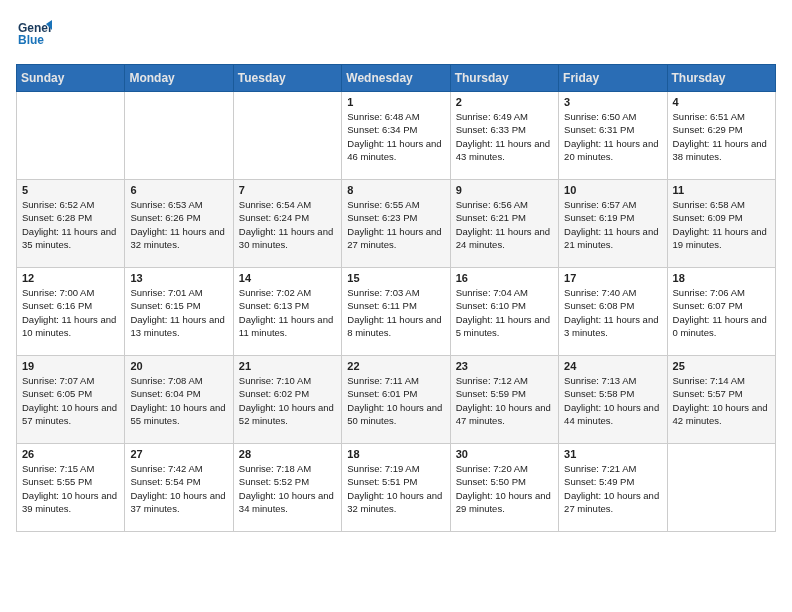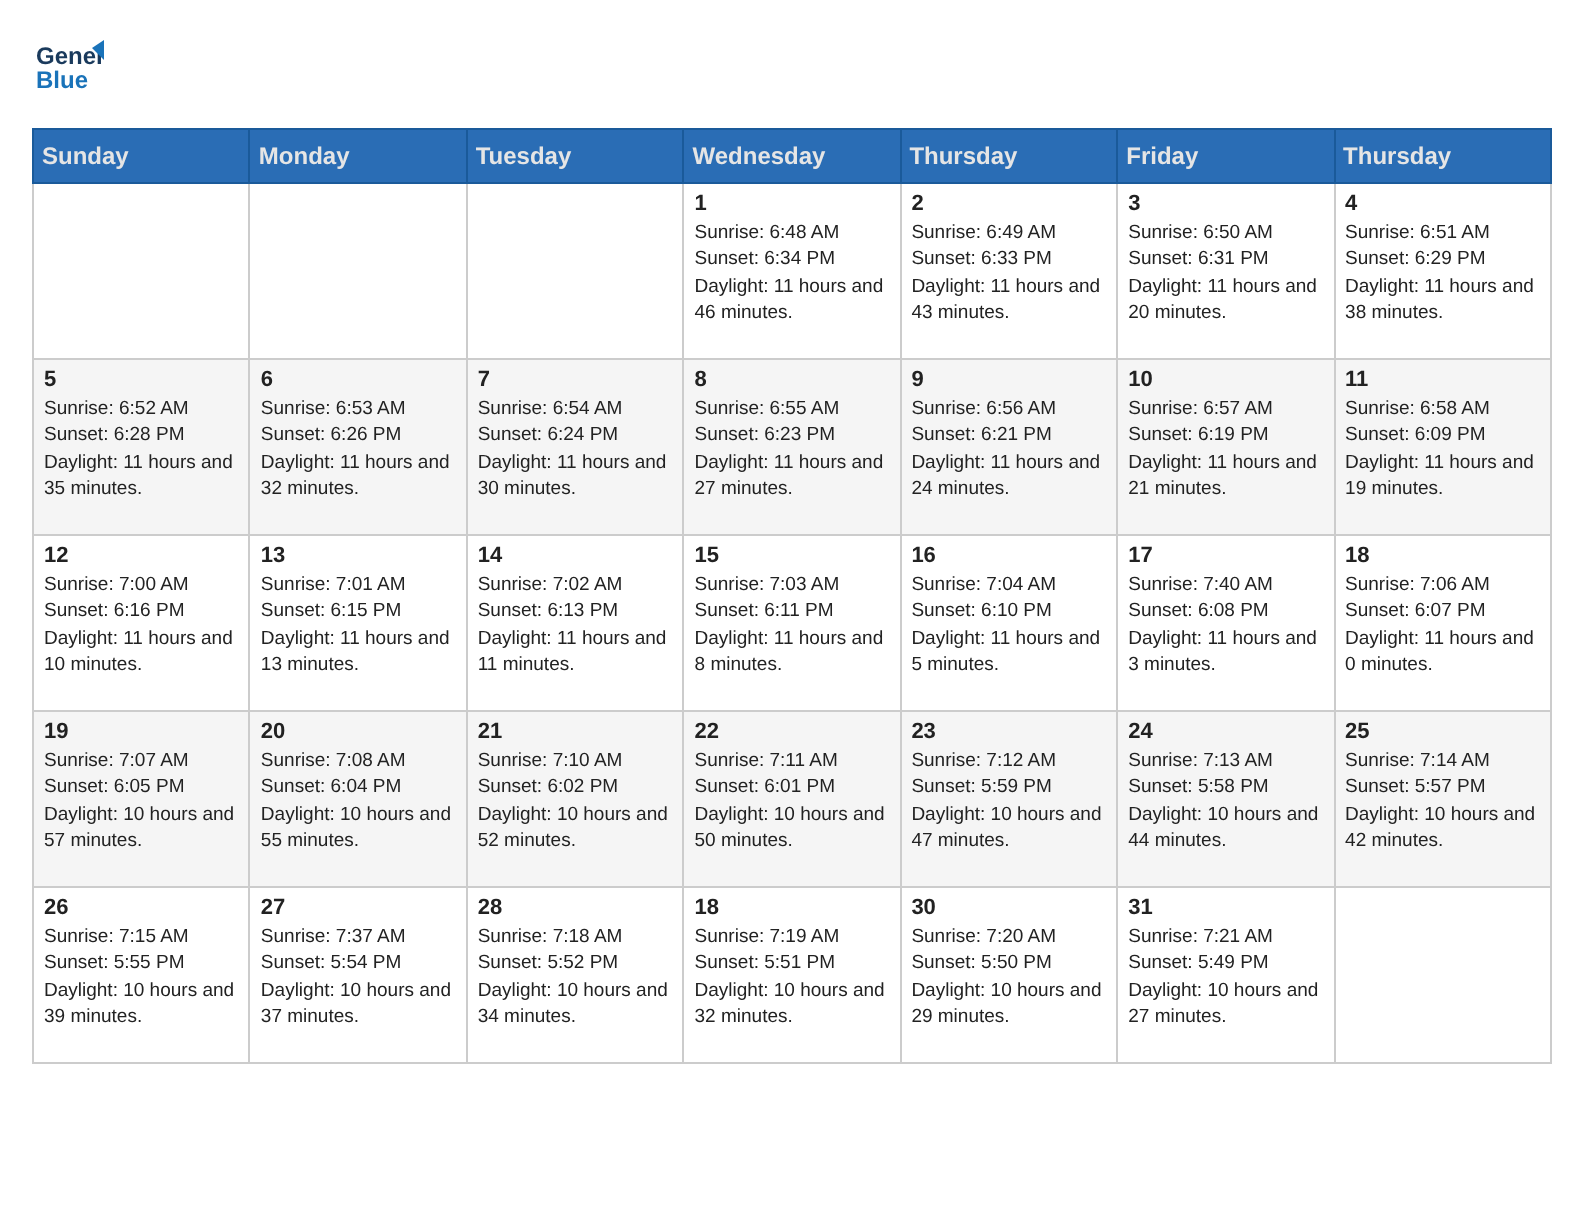--- a/index.html
+++ b/index.html
@@ -274,21 +274,21 @@
       </tr>
       <tr>
         <td>
           <span class="day-num">26</span>
           <div class="cell-text">Sunrise: 7:15 AM</div>
           <div class="cell-text">Sunset: 5:55 PM</div>
           <div class="cell-text">Daylight: 10 hours and 39 minutes.</div>
         </td>
         <td>
           <span class="day-num">27</span>
-          <div class="cell-text">Sunrise: 7:37 AM</div>
+          <div class="cell-text">Sunrise: 7:42 AM</div>
           <div class="cell-text">Sunset: 5:54 PM</div>
           <div class="cell-text">Daylight: 10 hours and 37 minutes.</div>
         </td>
         <td>
           <span class="day-num">28</span>
           <div class="cell-text">Sunrise: 7:18 AM</div>
           <div class="cell-text">Sunset: 5:52 PM</div>
           <div class="cell-text">Daylight: 10 hours and 34 minutes.</div>
         </td>
         <td>

